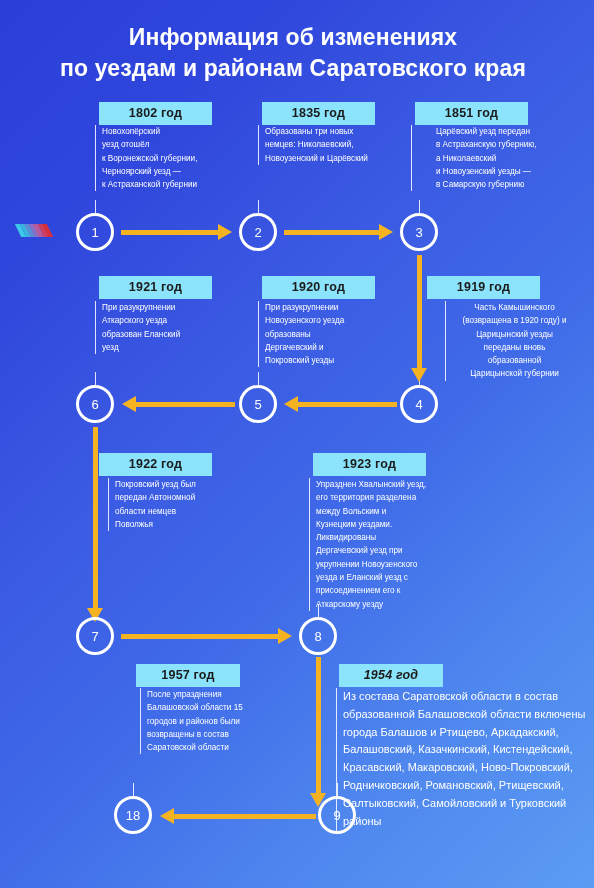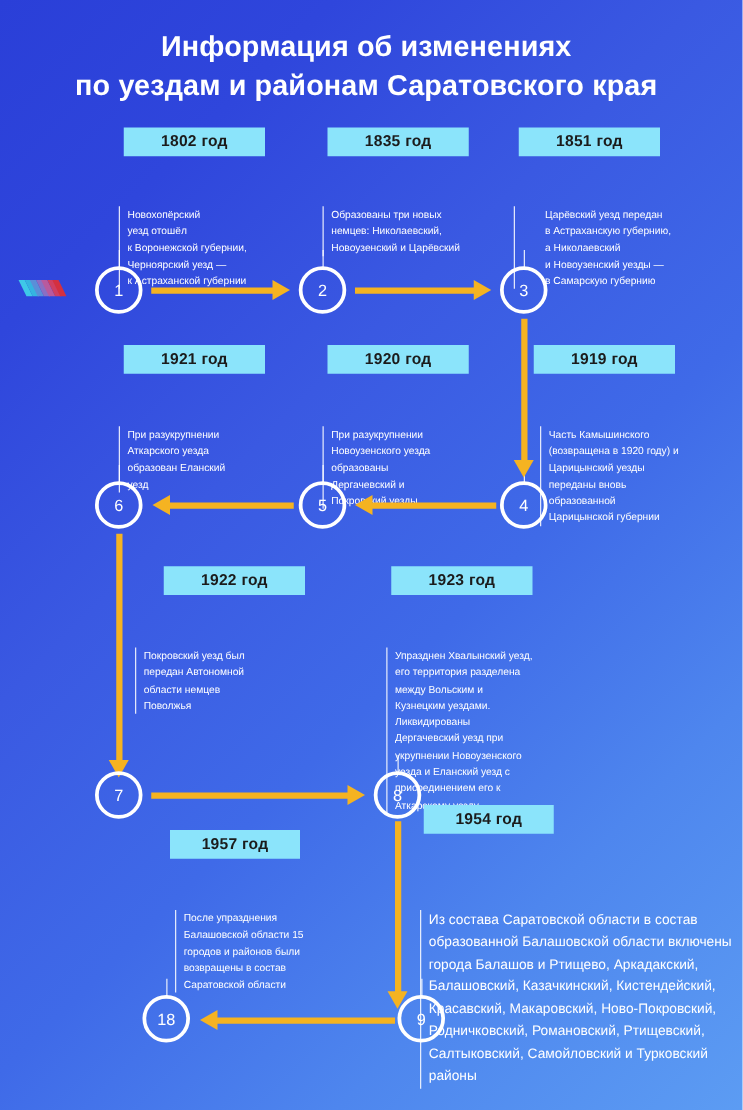--- a/index.html
+++ b/index.html
@@ -50,21 +50,20 @@
 
   
   .panel {
     position: absolute;
     color: #ffffff;
     font-size: 8.2px;
     line-height: 1.62;
     border-left: 1px solid rgba(255,255,255,0.85);
     padding-left: 6px;
     white-space: pre-line;
-    margin-top: 40px;
   }
   .panel.wide { font-size: 11px; }
 
   
   .node {
     position: absolute;
     width: 38px; height: 38px;
     border-radius: 50%;
     border: 3.2px solid #ffffff;
     color: #ffffff;
@@ -220,41 +219,41 @@
 
   <div class="panel" style="left:95px;  top:301px; width:125px;">При разукрупнении
 Аткарского уезда
 образован Еланский
 уезд</div>
   <div class="panel" style="left:258px; top:301px; width:125px;">При разукрупнении
 Новоузенского уезда
 образованы
 Дергачевский и
 Покровский уезды</div>
-  <div class="panel" style="left:432px; top:301px; width:132px;">Часть Камышинского
+  <div class="panel" style="left:445px; top:301px; width:132px;text-align:center;">Часть Камышинского
 (возвращена в 1920 году) и
 Царицынский уезды
 переданы вновь
 образованной
 Царицынской губернии</div>
 
   <div class="varrow" style="left:93px; top:427px; height:182px;"></div>
 
   <div class="node" style="left:76px;  top:617px;">
       <span>7</span>
     </div>
   <div class="node" style="left:299px; top:617px;">
       <span>8</span>
     </div>
 
   <div class="harrow right" style="left:121px; top:634px; width:158px;"></div>
 
   <div class="stem" style="left:318px; top:604px; height:14px;"></div>
 
-  <div class="chip" style="left:99px;  top:453px; width:113px;margin-left:32px;">1922 год</div>
+  <div class="chip" style="left:99px;  top:453px; width:113px;">1922 год</div>
   <div class="chip" style="left:313px; top:453px; width:113px;">1923 год</div>
 
   <div class="panel" style="left:108px; top:478px; width:130px;">Покровский уезд был
 передан Автономной
 области немцев
 Поволжья</div>
   <div class="panel" style="left:309px; top:478px; width:145px;">Упразднен Хвалынский уезд,
 его территория разделена
 между Вольским и
 Кузнецким уездами.
@@ -273,21 +272,21 @@
   <div class="node" style="left:318px; top:796px;">
       <span>9</span>
     </div>
 
   <div class="harrow left" style="left:173px; top:814px; width:143px;"></div>
 
   <div class="stem" style="left:133px; top:783px; height:14px;"></div>
   <div class="stem" style="left:337px; top:783px; height:14px;"></div>
 
   <div class="chip" style="left:136px; top:664px; width:104px;">1957 год</div>
-  <div class="chip" style="left:339px; top:644px; width:104px;">1954 год</div>
+  <div class="chip" style="left:339px; top:664px; width:104px;font-style:italic;">1954 год</div>
 
   <div class="panel" style="left:140px; top:688px; width:130px;">После упразднения
 Балашовской области 15
 городов и районов были
 возвращены в состав
 Саратовской области</div>
   <div class="panel wide" style="left:336px; top:688px; width:250px;">Из состава Саратовской области в состав
 образованной Балашовской области включены
 города Балашов и Ртищево, Аркадакский,
 Балашовский, Казачкинский, Кистендейский,

